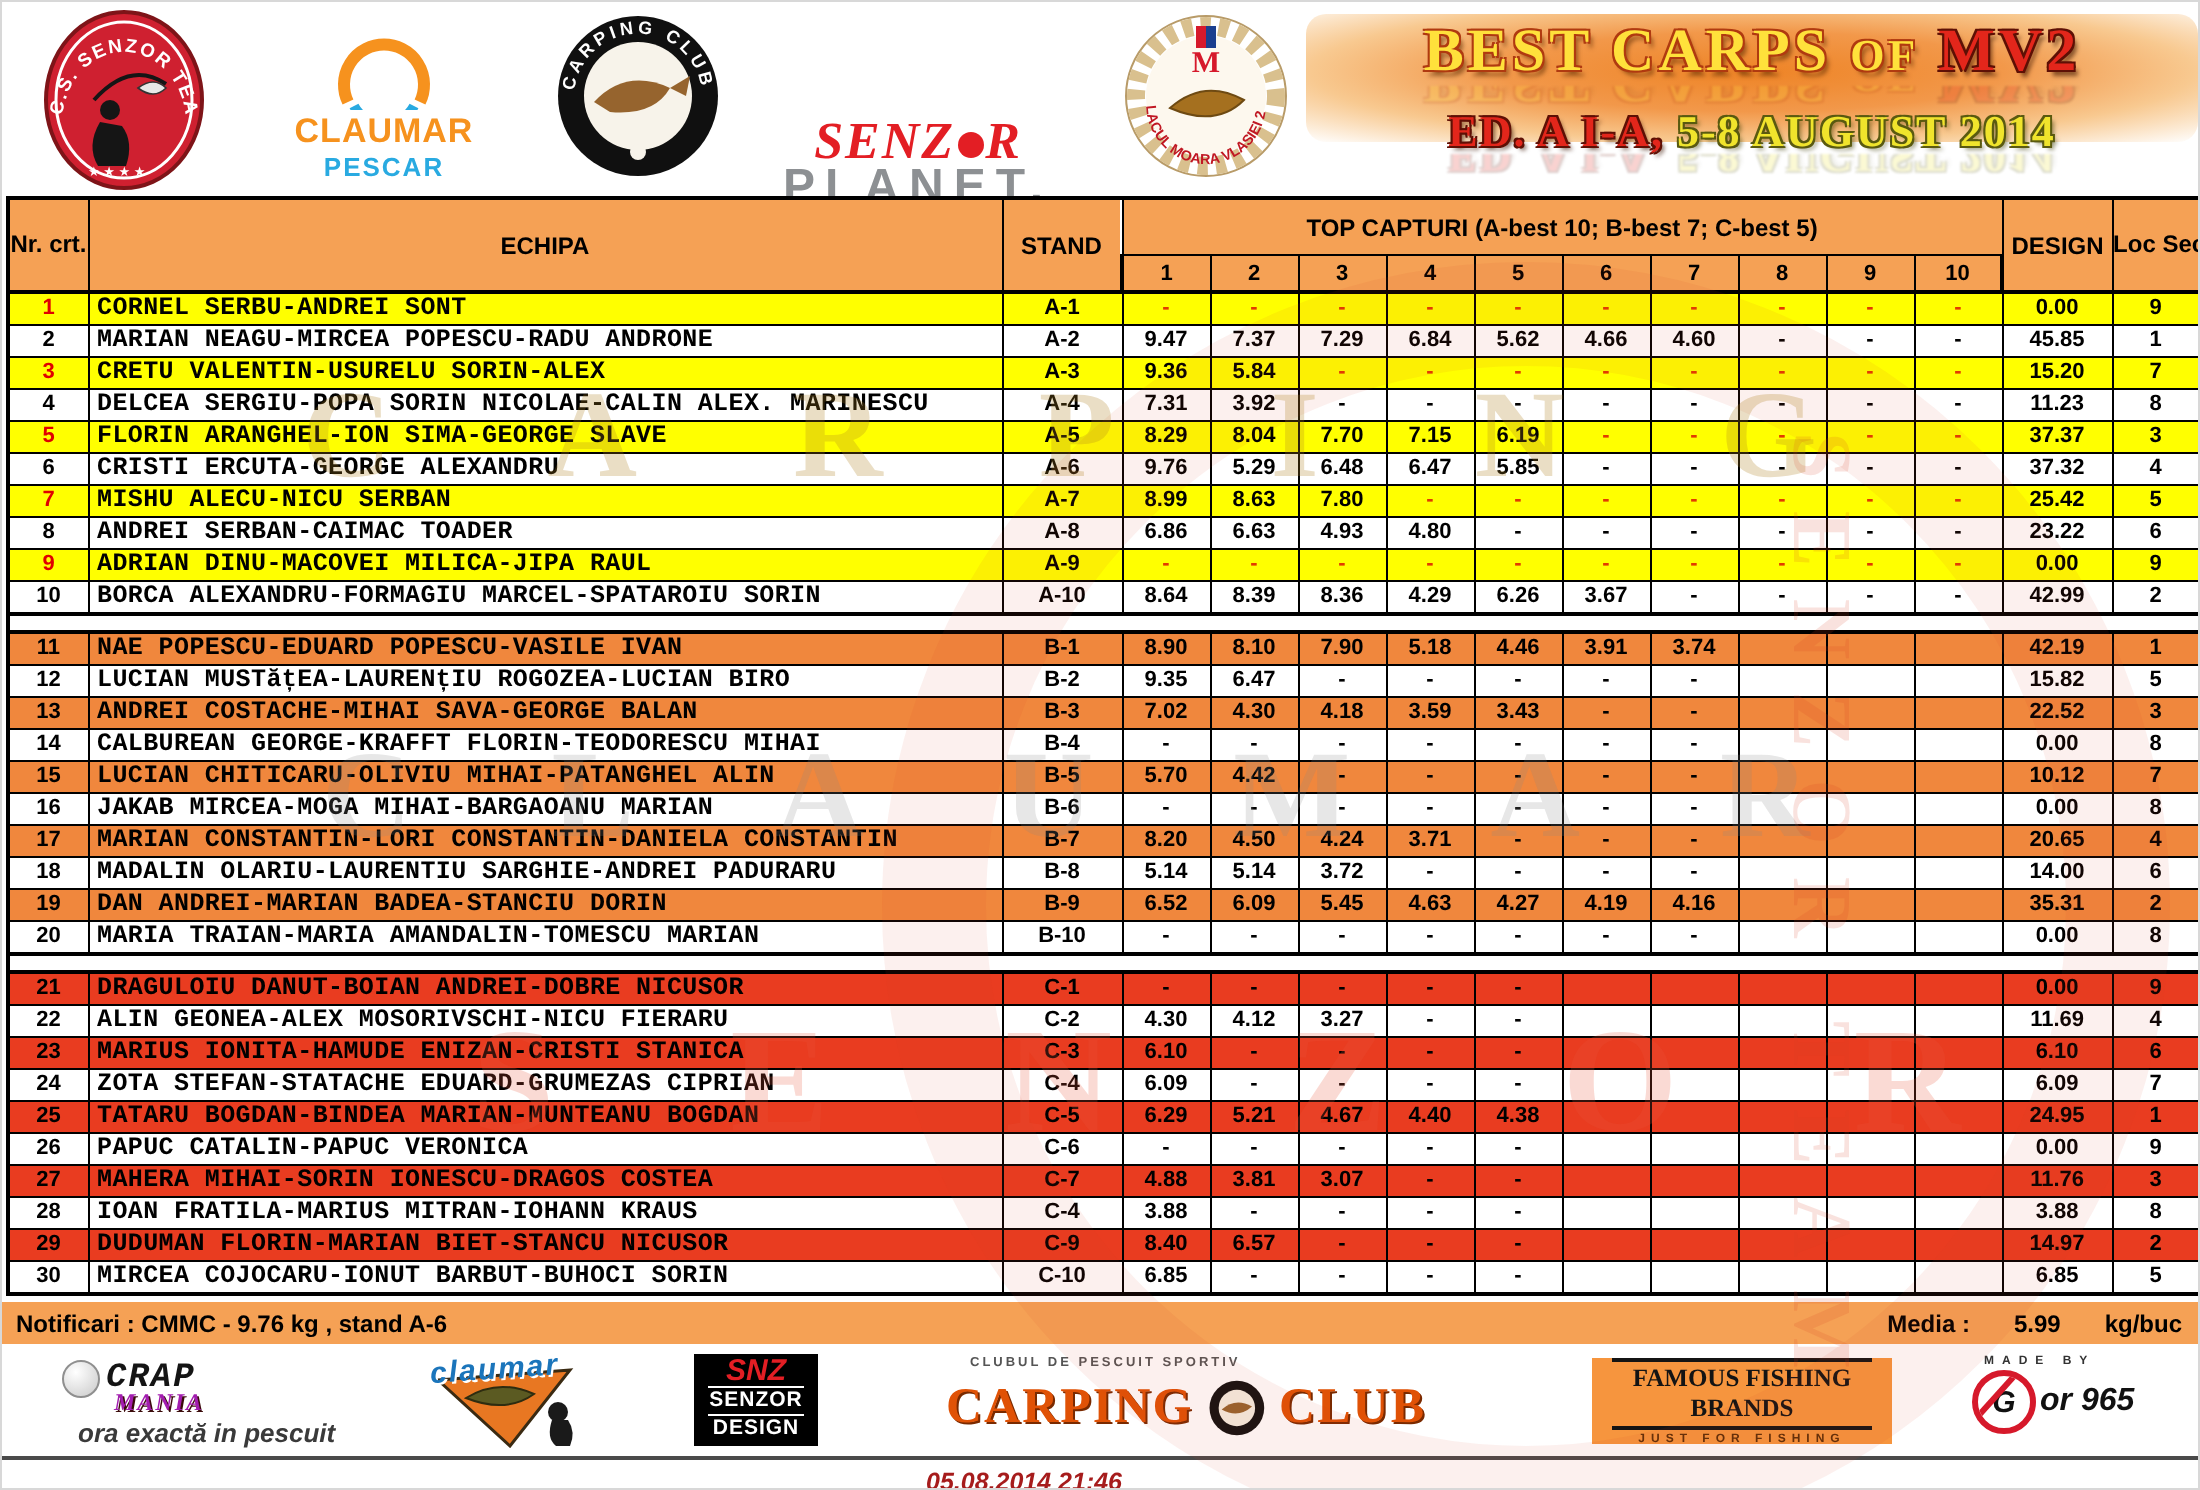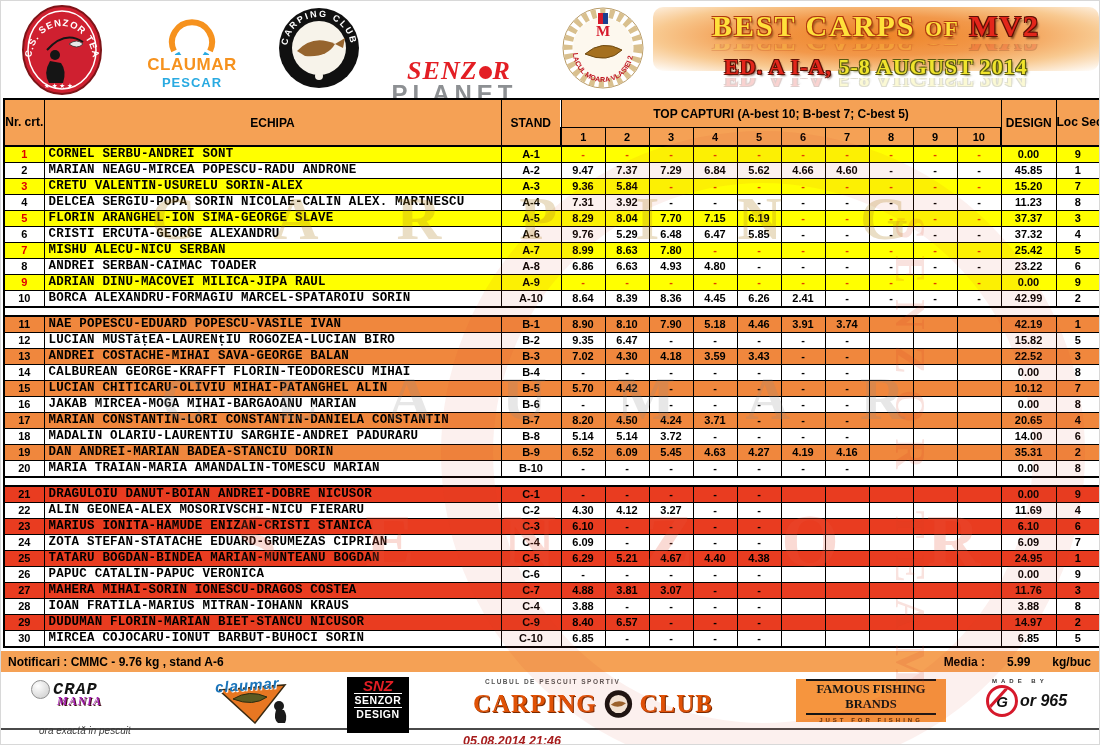--- a/index.html
+++ b/index.html
@@ -58,24 +58,24 @@
   .notif .nleft{padding-left:7px;}
   .notif .nright{margin-left:auto;display:flex;gap:22px;padding-right:10px;}
   
   .flogos{position:relative;height:48px;margin-top:4px;background:#fff;z-index:2;}
   .fl{position:absolute;}
   .fl-crap{left:30px;top:4px;}
   .cm-row{display:flex;align-items:center;}
   .cm-ball{display:inline-block;width:17px;height:17px;border-radius:50%;background:radial-gradient(circle at 35% 30%,#fff,#c9c9c9);border:1px solid #8f8f8f;margin-right:3px;}
   .cm-crap{font-family:Liberation Mono, monospace;font-style:italic;font-weight:900;font-size:17px;color:#141414;letter-spacing:1px;}
   .cm-mania{font-family:"Liberation Serif",serif;font-style:italic;font-weight:900;font-size:12px;color:#a21caf;margin:-5px 4px 0 26px;letter-spacing:1px;text-shadow:1px 1px 0 #3a0a0a;}
-  .cm-tag{font-size:10px;font-style:italic;font-weight:normal;color:#3a3a3a;margin-left:8px;margin-top:16px;}
+  .cm-tag{font-size:13px;font-style:italic;font-weight:bold;color:#3a3a3a;margin-left:8px;}
   .fl-claumar2{left:214px;top:0;}
   .cl2-word{color:#1b75bb;font-weight:900;font-style:italic;font-size:15px;letter-spacing:1px;transform:rotate(-4deg);margin-bottom:-9px;position:relative;z-index:1;text-shadow:1px 1px 0 #fff;}
-  .fl-snz{left:346px;top:1px;background:#000;color:#fff;width:62px;height:56px;text-align:center;padding-top:1px;box-sizing:border-box;}
+  .fl-snz{left:346px;top:1px;background:#000;color:#fff;width:62px;height:46px;text-align:center;padding-top:1px;box-sizing:border-box;}
   .snz1{color:#e31e24;font-weight:900;font-style:italic;font-size:15px;line-height:15px;}
   .snz2,.snz3{font-size:10.5px;font-weight:bold;letter-spacing:.5px;border-top:1px solid #fff;margin:0 7px;line-height:13px;}
   .fl-cc2{left:472px;top:2px;width:240px;text-align:center;}
   .cc2-top{font-size:6.5px;font-weight:bold;letter-spacing:1.5px;color:#555;text-align:left;margin-left:12px;}
   .cc2-row{display:flex;align-items:center;justify-content:center;gap:7px;margin-top:1px;}
   .cc2-w{font-family:"Liberation Serif",serif;font-weight:900;font-size:25px;color:#e05206;letter-spacing:1px;text-shadow:1px 1px 0 #7a2a00;}
   .fl-famous{left:795px;top:3px;background:#f6953e;width:150px;height:43px;display:flex;flex-direction:column;justify-content:center;text-align:center;}
   .ff1{font-family:"Liberation Serif",serif;font-weight:bold;font-size:12.5px;color:#141414;border-top:2px solid #141414;border-bottom:2px solid #141414;margin:0 10px;padding:1px 0;}
   .ff2{font-size:6px;letter-spacing:3px;color:#5d2f08;font-weight:bold;margin-top:2px;}
   .fl-gor{left:985px;top:2px;text-align:left;}
@@ -346,23 +346,23 @@
         <td class="total">0.00</td>
         <td class="loc">9</td>
       </tr>
       <tr class="row a bbot">
         <td class="nr">10</td>
         <td class="team">BORCA ALEXANDRU-FORMAGIU MARCEL-SPATAROIU SORIN</td>
         <td class="stand">A-10</td>
         <td class="num">8.64</td>
         <td class="num">8.39</td>
         <td class="num">8.36</td>
-        <td class="num">4.45</td>
+        <td class="num">4.29</td>
         <td class="num">6.26</td>
-        <td class="num">2.41</td>
+        <td class="num">3.67</td>
         <td class="num dash">-</td>
         <td class="num dash">-</td>
         <td class="num dash">-</td>
         <td class="num dash">-</td>
         <td class="total">42.99</td>
         <td class="loc">2</td>
       </tr>
       <tr class="gap">
         <td colspan="15"></td>
       </tr>

